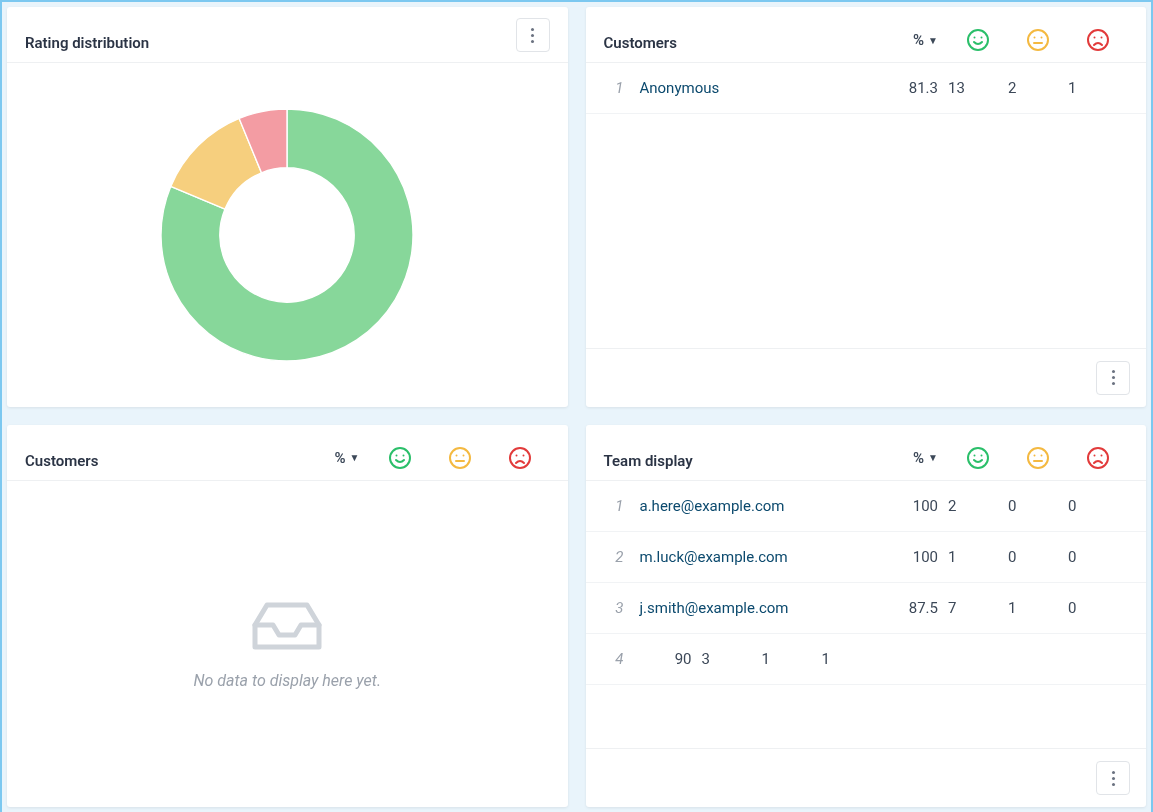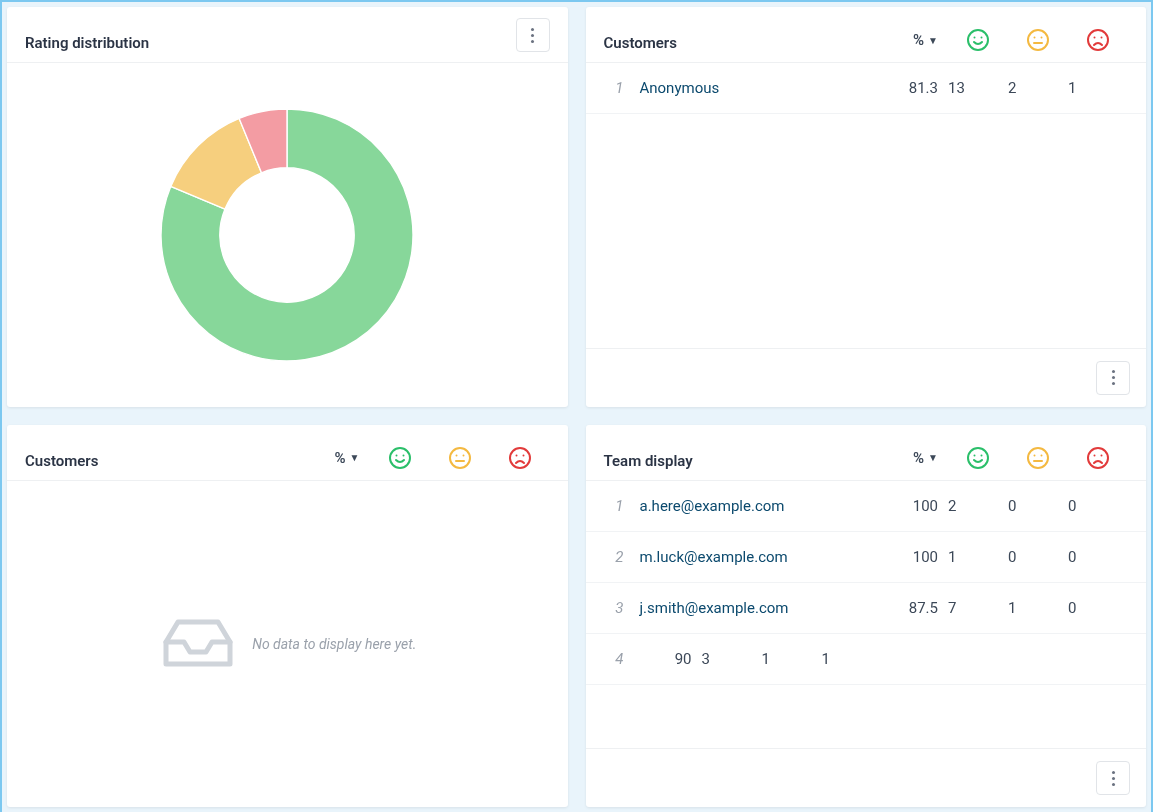--- a/index.html
+++ b/index.html
@@ -15,21 +15,21 @@
     .more-btn{width:34px;height:34px;border:1px solid #e1e4e8;border-radius:4px;background:#fff;display:flex;flex-direction:column;align-items:center;justify-content:center;gap:3px;cursor:pointer}
     .more-btn span{width:3px;height:3px;border-radius:50%;background:#6b7280}
     .card-body{flex:1;overflow:auto}
     .donut-wrap{display:flex;align-items:center;justify-content:center;height:100%}
     .row{display:flex;align-items:center;padding:16px 18px;font-size:15px;border-bottom:1px solid #f1f3f5}
     .row .idx{width:20px;color:#9aa1ab;font-style:italic;text-align:right;margin-right:16px}
     .row .name{flex:1;color:#0c4a6e}
     .row .pct{width:62px;text-align:right;padding-right:10px}
     .row .num{width:60px;}
     .card-footer{border-top:1px solid #eef0f2;padding:12px 16px;display:flex;justify-content:flex-end}
-    .empty{display:flex;flex-direction:row;align-items:center;justify-content:center;height:100%;color:#9aa1ab;font-style:italic;font-size:14px;gap:14px}
+    .empty{display:flex;flex-direction:column;align-items:center;justify-content:center;height:100%;color:#9aa1ab;font-style:italic;font-size:16px;gap:14px}
     svg.face{width:24px;height:24px}
   </style>
 </head>
 <body>
 
 <div class="grid">
 
   <div class="card">
     <div class="card-header">
       <div class="card-title">Rating distribution</div>

